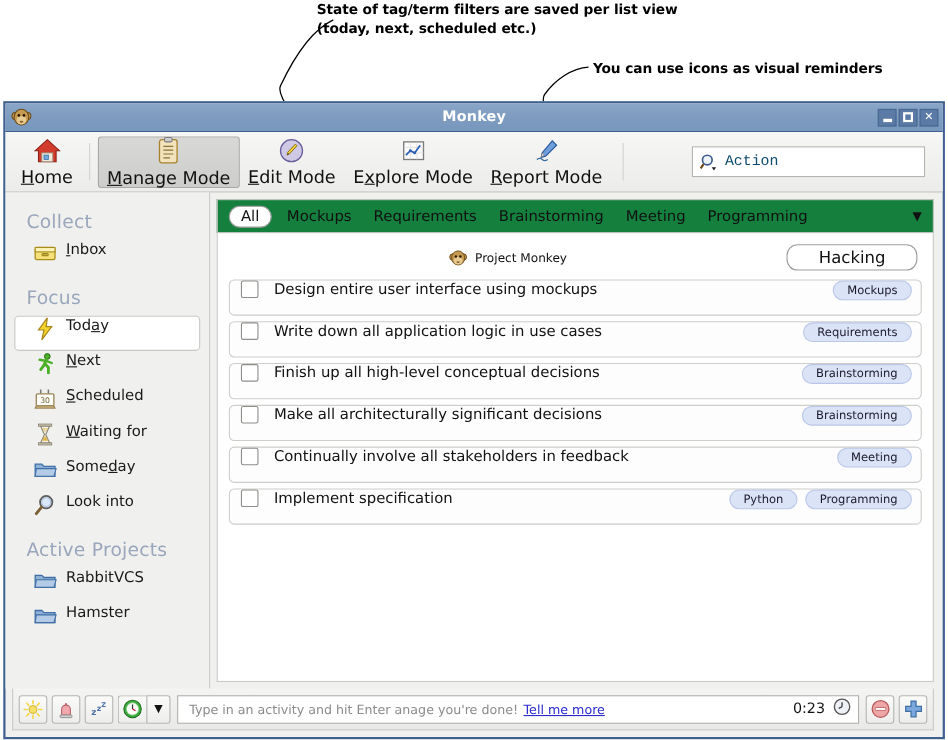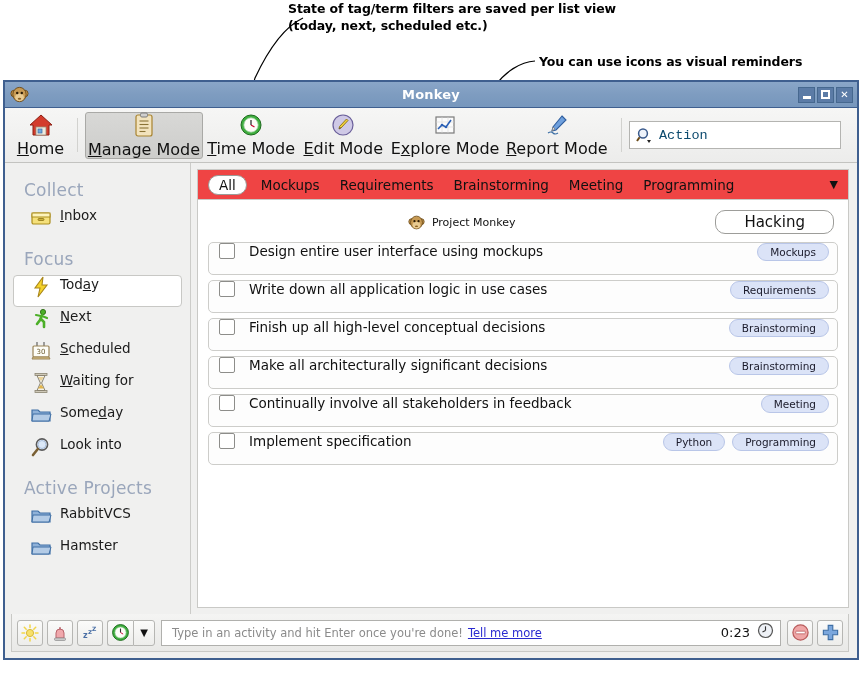--- a/index.html
+++ b/index.html
@@ -21,21 +21,21 @@
     line-height: 17px;
     white-space: pre;
     letter-spacing: -0.1px;
   }
   #anno1 { left: 288px; top: 0px; }
   #anno2 { left: 539px; top: 53px; }
 
   
   #window {
     position: absolute;
-    left: 3px; top: 80px;
+    left: 3px; top: 92px;
     width: 856px; height: 580px;
     border: 2px solid #3f5f8f;
     background: #f0f0ef;
     display: flex; flex-direction: column;
   }
 
   
   #titlebar {
     height: 26px; min-height: 26px;
     background: linear-gradient(to bottom, #8aa6c8 0%, #7e9cc0 50%, #7797bd 100%);
@@ -114,21 +114,21 @@
   }
   .side-item.sel { background: #ffffff; border: 1px solid #c8c8c5; }
   .side-ico { width: 25px; height: 22px; display: flex; align-items: center; justify-content: center; margin-right: 7px; }
   .side-label { font-size: 13.5px; color: #1a1a1a; }
   .side-label u { text-decoration: underline; }
 
   
   #main { flex: 1; display: flex; flex-direction: column; padding: 6px 8px 6px 6px; min-width: 0; }
   #tabbar {
     height: 31px; min-height: 31px;
-    background: #ef4444; border: 1px solid #c9c9c6;
+    background: #15803d; border: 1px solid #c9c9c6;
     border-bottom: 1px solid #c9c9c6;
     display: flex; align-items: center; padding: 11px 10px; text-align: right;
   }
   .tab { font-size: 13.5px; color: #111; margin-right: 20px; white-space: nowrap; }
   .tab.sel {
     border: 1px solid #9b9b98; border-radius: 11px;
     padding: 1px 10px; background: #fff; margin-right: 14px;
   }
   .tab-arrow { margin-left: auto; font-size: 11px; color: #111; }
 
@@ -250,31 +250,20 @@
             <line x1="7.5" y1="9" x2="16.5" y2="9"></line>
               <line x1="7.5" y1="12.5" x2="16.5" y2="12.5"></line>
             <line x1="7.5" y1="16" x2="16.5" y2="16"></line>
               <line x1="7.5" y1="19.5" x2="13.5" y2="19.5"></line>
           </g>
         </svg>
       </div>
       <div class="tb-label"><u>M</u>anage Mode</div>
     </div>
 
-    <div class="tb-item">
-      <div class="tb-ico">
-        <svg width="24" height="24" viewBox="0 0 24 24">
-          <circle cx="12" cy="12" r="10" fill="#3fae3f" stroke="#1e6b1e" stroke-width="1"></circle>
-          <circle cx="12" cy="12" r="7.2" fill="#fdfdf8" stroke="#9ccf9c" stroke-width="0.8"></circle>
-          <line x1="12" y1="12" x2="12" y2="7" stroke="#333" stroke-width="1.3"></line>
-          <line x1="12" y1="12" x2="15.5" y2="14" stroke="#c03" stroke-width="1.2"></line>
-        </svg>
-      </div>
-      <div class="tb-label"><u>T</u>ime Mode</div>
-    </div>
 
     <div class="tb-item">
       <div class="tb-ico">
         <svg width="24" height="24" viewBox="0 0 24 24">
           <circle cx="12" cy="12" r="10" fill="#cfc9e6" stroke="#6a5f9a" stroke-width="1.2"></circle>
           <path d="M8 16 L10 15 L17 7.5 L15.5 6 L8.5 13.5 Z" fill="#f2d23c" stroke="#8a6f12" stroke-width="0.9"></path>
           <path d="M8 16 L10 15 L9 14 Z" fill="#4a4a4a"></path>
         </svg>
       </div>
       <div class="tb-label"><u>E</u>dit Mode</div>
@@ -558,21 +547,21 @@
           <line x1="12" y1="12" x2="12" y2="7" stroke="#333" stroke-width="1.4"></line>
           <line x1="12" y1="12" x2="15.3" y2="14" stroke="#c03" stroke-width="1.2"></line>
         </svg>
       </div>
       <div class="sb-btn">
         <span style="font-size:10px;color:#111">▼</span>
       </div>
     </div>
 
     <div id="activity-input">
-      <span id="act-ph">Type in an activity and hit Enter once you're done!</span>
+      <span id="act-ph">Type in an activity and hit Enter anage you're done!</span>
       <span id="act-link">Tell me more</span>
       <span id="act-time">0:23</span>
       <span id="act-clock">
         <svg width="17" height="17" viewBox="0 0 18 18">
           <circle cx="9" cy="9" r="7.4" fill="#eef1f6" stroke="#555" stroke-width="1.3"></circle>
           <line x1="9" y1="9" x2="9" y2="4.6" stroke="#333" stroke-width="1.2"></line>
           <line x1="9" y1="9" x2="5.8" y2="10.6" stroke="#333" stroke-width="1.2"></line>
         </svg>
       </span>
     </div>

